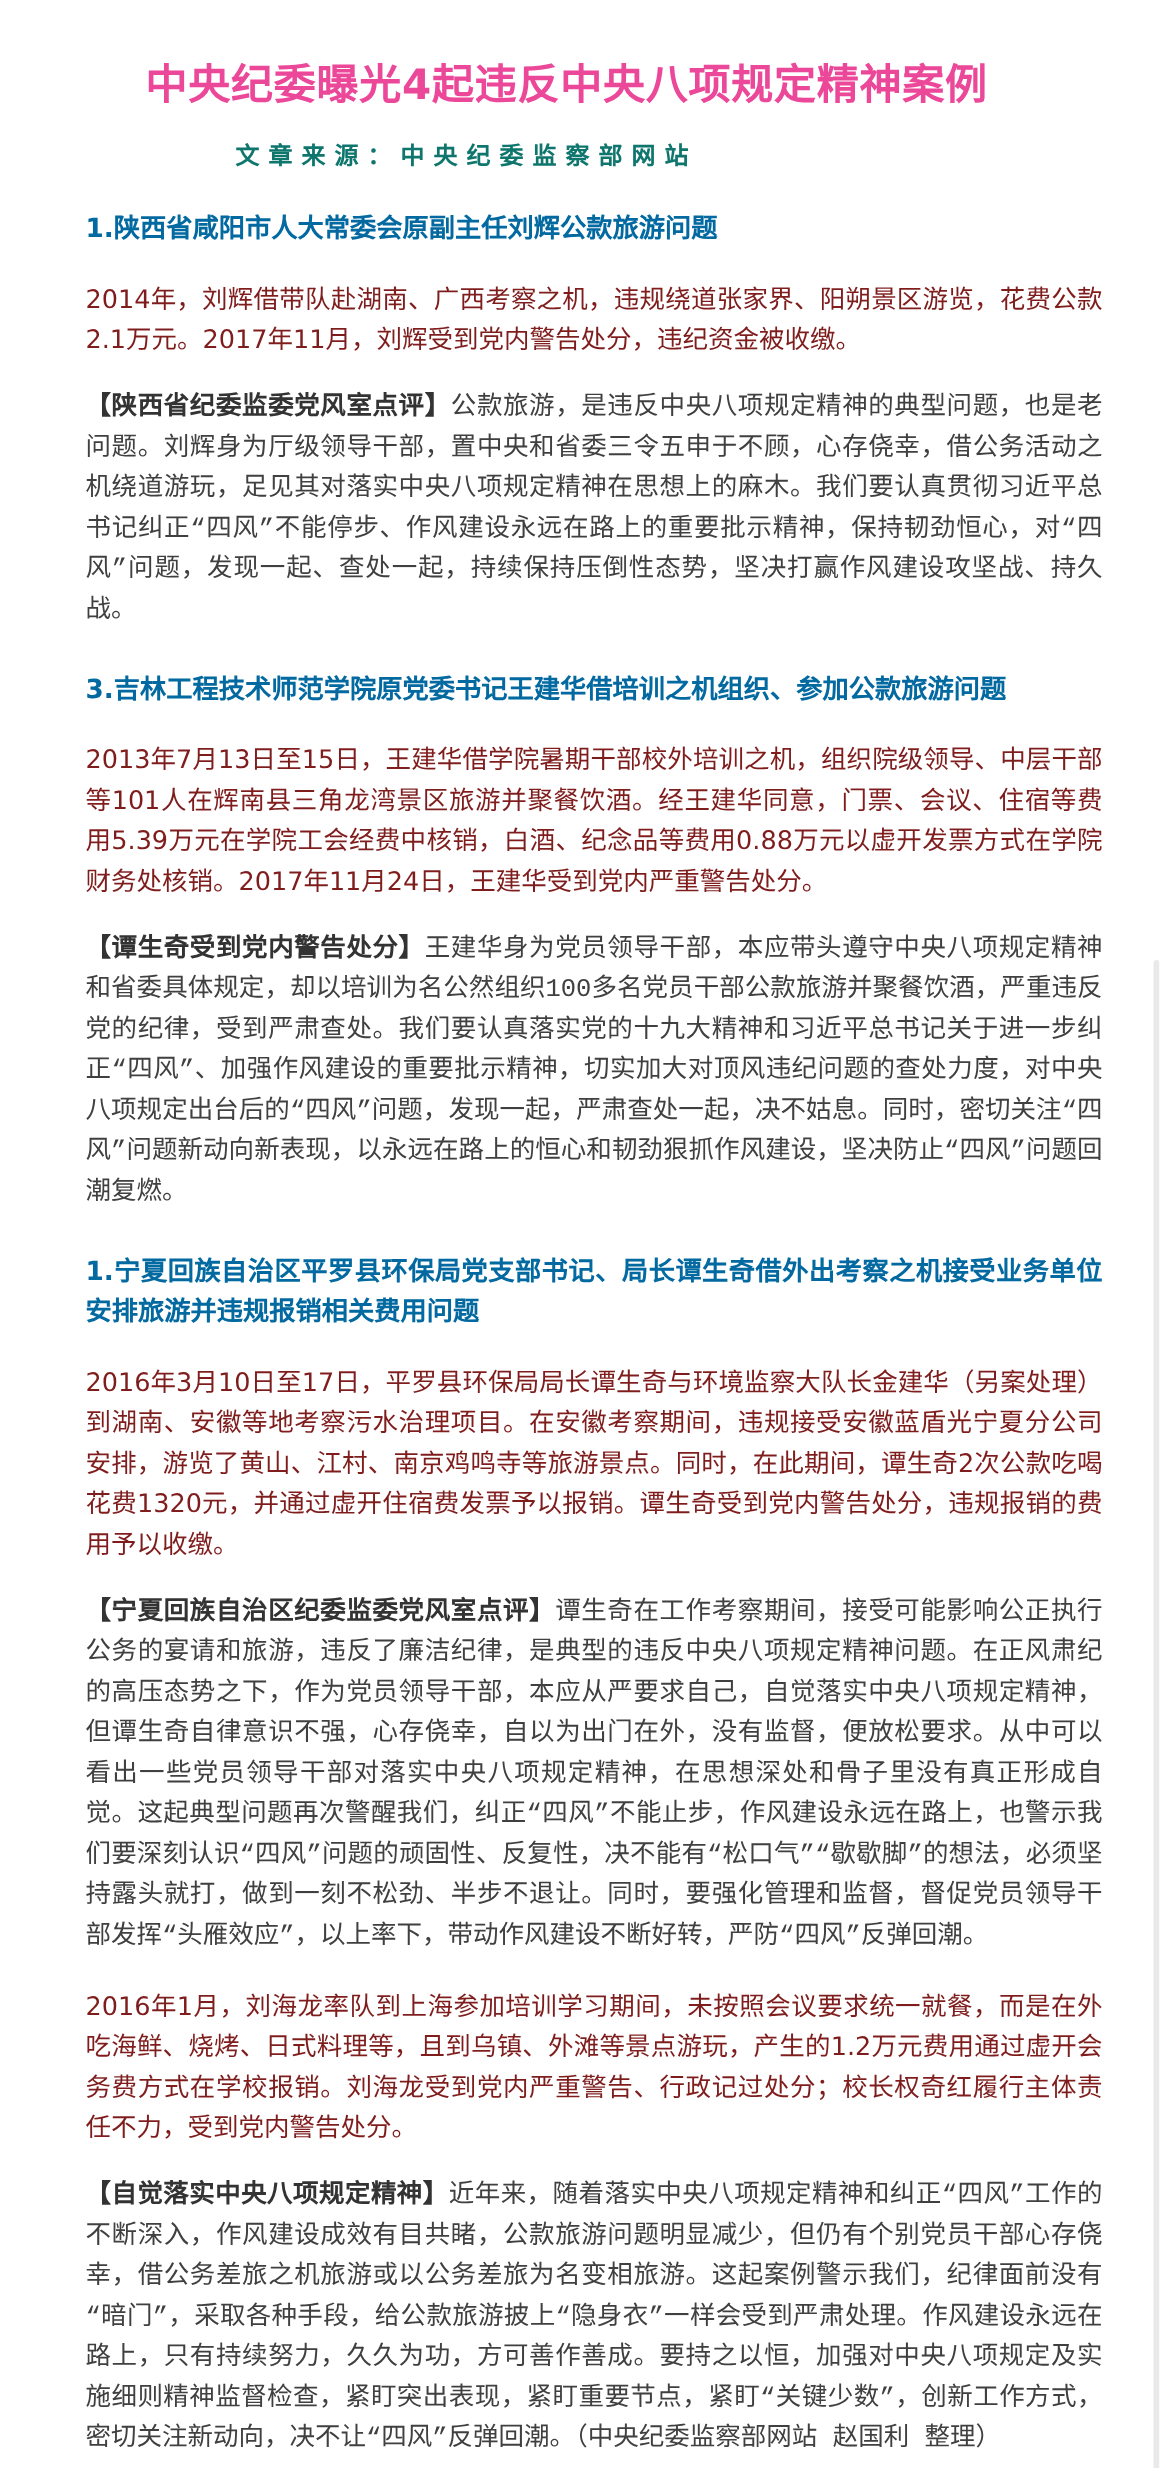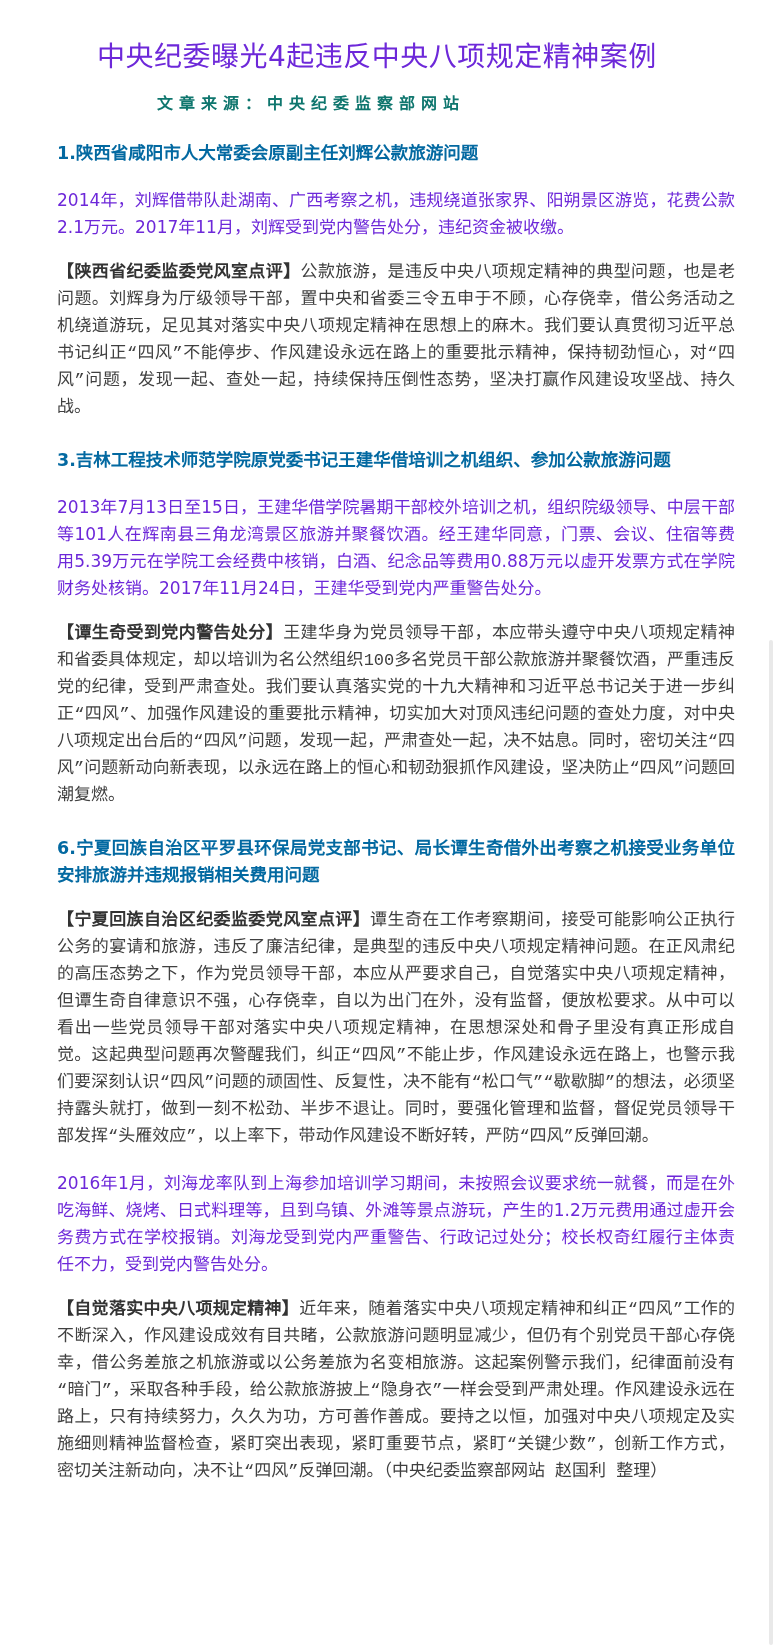--- a/index.html
+++ b/index.html
@@ -16,22 +16,22 @@
   .page {
     box-sizing: border-box;
     width: 773px;
     min-height: 1645px;
     padding: 40px 38px 45px 57px;
     background: #ffffff;
     position: relative;
   }
   .article-title {
     font-size: 28px;
-    font-weight: 400;
-    color: #6d28d9;
+    font-weight: 700;
+    color: #ec4899;
     line-height: 34px;
     margin: 0 0 16px 40px;
     letter-spacing: 0.5px;
   }
   .article-source {
     font-family: "DejaVu Serif", serif;
     font-weight: 700;
     font-size: 16px;
     color: #0f766e;
     letter-spacing: 6px;
@@ -41,21 +41,21 @@
     font-size: 17.5px;
     font-weight: 700;
     color: #0369a1;
     line-height: 27px;
     margin: 26px 0 0 0;
     text-align: justify;
   }
   .para {
     font-size: 17px;
     line-height: 27px;
-    color: #6d28d9;
+    color: #7f1d1d;
     margin: 20px 0 0 0;
     text-align: justify;
     text-justify: inter-ideograph;
   }
   .comment {
     font-size: 17px;
     line-height: 27px;
     color: #404040;
     margin: 18px 0 0 0;
     text-align: justify;
@@ -91,21 +91,22 @@
     <p class="comment"><strong>【陕西省纪委监委党风室点评】</strong><span>公款旅游，是违反中央八项规定精神的典型问题，也是老问题。刘辉身为厅级领导干部，置中央和省委三令五申于不顾，心存侥幸，借公务活动之机绕道游玩，足见其对落实中央八项规定精神在思想上的麻木。我们要认真贯彻习近平总书记纠正“四风”不能停步、作风建设永远在路上的重要批示精神，保持韧劲恒心，对“四风”问题，发现一起、查处一起，持续保持压倒性态势，坚决打赢作风建设攻坚战、持久战。</span></p>
   </section>
 
   <section>
     <h2 class="section-heading">3.吉林工程技术师范学院原党委书记王建华借培训之机组织、参加公款旅游问题</h2>
     <p class="para">2013年7月13日至15日，王建华借学院暑期干部校外培训之机，组织院级领导、中层干部等101人在辉南县三角龙湾景区旅游并聚餐饮酒。经王建华同意，门票、会议、住宿等费用5.39万元在学院工会经费中核销，白酒、纪念品等费用0.88万元以虚开发票方式在学院财务处核销。2017年11月24日，王建华受到党内严重警告处分。</p>
     <p class="comment"><strong>【谭生奇受到党内警告处分】</strong><span>王建华身为党员领导干部，本应带头遵守中央八项规定精神和省委具体规定，却以培训为名公然组织100多名党员干部公款旅游并聚餐饮酒，严重违反党的纪律，受到严肃查处。我们要认真落实党的十九大精神和习近平总书记关于进一步纠正“四风”、加强作风建设的重要批示精神，切实加大对顶风违纪问题的查处力度，对中央八项规定出台后的“四风”问题，发现一起，严肃查处一起，决不姑息。同时，密切关注“四风”问题新动向新表现，以永远在路上的恒心和韧劲狠抓作风建设，坚决防止“四风”问题回潮复燃。</span></p>
   </section>
 
   <section>
-    <h2 class="section-heading">6.宁夏回族自治区平罗县环保局党支部书记、局长谭生奇借外出考察之机接受业务单位安排旅游并违规报销相关费用问题</h2>
+    <h2 class="section-heading">1.宁夏回族自治区平罗县环保局党支部书记、局长谭生奇借外出考察之机接受业务单位安排旅游并违规报销相关费用问题</h2>
+    <p class="para">2016年3月10日至17日，平罗县环保局局长谭生奇与环境监察大队长金建华（另案处理）到湖南、安徽等地考察污水治理项目。在安徽考察期间，违规接受安徽蓝盾光宁夏分公司安排，游览了黄山、江村、南京鸡鸣寺等旅游景点。同时，在此期间，谭生奇2次公款吃喝花费1320元，并通过虚开住宿费发票予以报销。谭生奇受到党内警告处分，违规报销的费用予以收缴。</p>
     <p class="comment"><strong>【宁夏回族自治区纪委监委党风室点评】</strong><span>谭生奇在工作考察期间，接受可能影响公正执行公务的宴请和旅游，违反了廉洁纪律，是典型的违反中央八项规定精神问题。在正风肃纪的高压态势之下，作为党员领导干部，本应从严要求自己，自觉落实中央八项规定精神，但谭生奇自律意识不强，心存侥幸，自以为出门在外，没有监督，便放松要求。从中可以看出一些党员领导干部对落实中央八项规定精神，在思想深处和骨子里没有真正形成自觉。这起典型问题再次警醒我们，纠正“四风”不能止步，作风建设永远在路上，也警示我们要深刻认识“四风”问题的顽固性、反复性，决不能有“松口气”“歇歇脚”的想法，必须坚持露头就打，做到一刻不松劲、半步不退让。同时，要强化管理和监督，督促党员领导干部发挥“头雁效应”，以上率下，带动作风建设不断好转，严防“四风”反弹回潮。</span></p>
   </section>
 
   <section>
     <p class="para">2016年1月，刘海龙率队到上海参加培训学习期间，未按照会议要求统一就餐，而是在外吃海鲜、烧烤、日式料理等，且到乌镇、外滩等景点游玩，产生的1.2万元费用通过虚开会务费方式在学校报销。刘海龙受到党内严重警告、行政记过处分；校长权奇红履行主体责任不力，受到党内警告处分。</p>
     <p class="comment"><strong>【自觉落实中央八项规定精神】</strong><span>近年来，随着落实中央八项规定精神和纠正“四风”工作的不断深入，作风建设成效有目共睹，公款旅游问题明显减少，但仍有个别党员干部心存侥幸，借公务差旅之机旅游或以公务差旅为名变相旅游。这起案例警示我们，纪律面前没有“暗门”，采取各种手段，给公款旅游披上“隐身衣”一样会受到严肃处理。作风建设永远在路上，只有持续努力，久久为功，方可善作善成。要持之以恒，加强对中央八项规定及实施细则精神监督检查，紧盯突出表现，紧盯重要节点，紧盯“关键少数”，创新工作方式，密切关注新动向，决不让“四风”反弹回潮。（中央纪委监察部网站 赵国利 整理）</span></p>
   </section>
 
   <div class="scroll-hint"></div>
 

